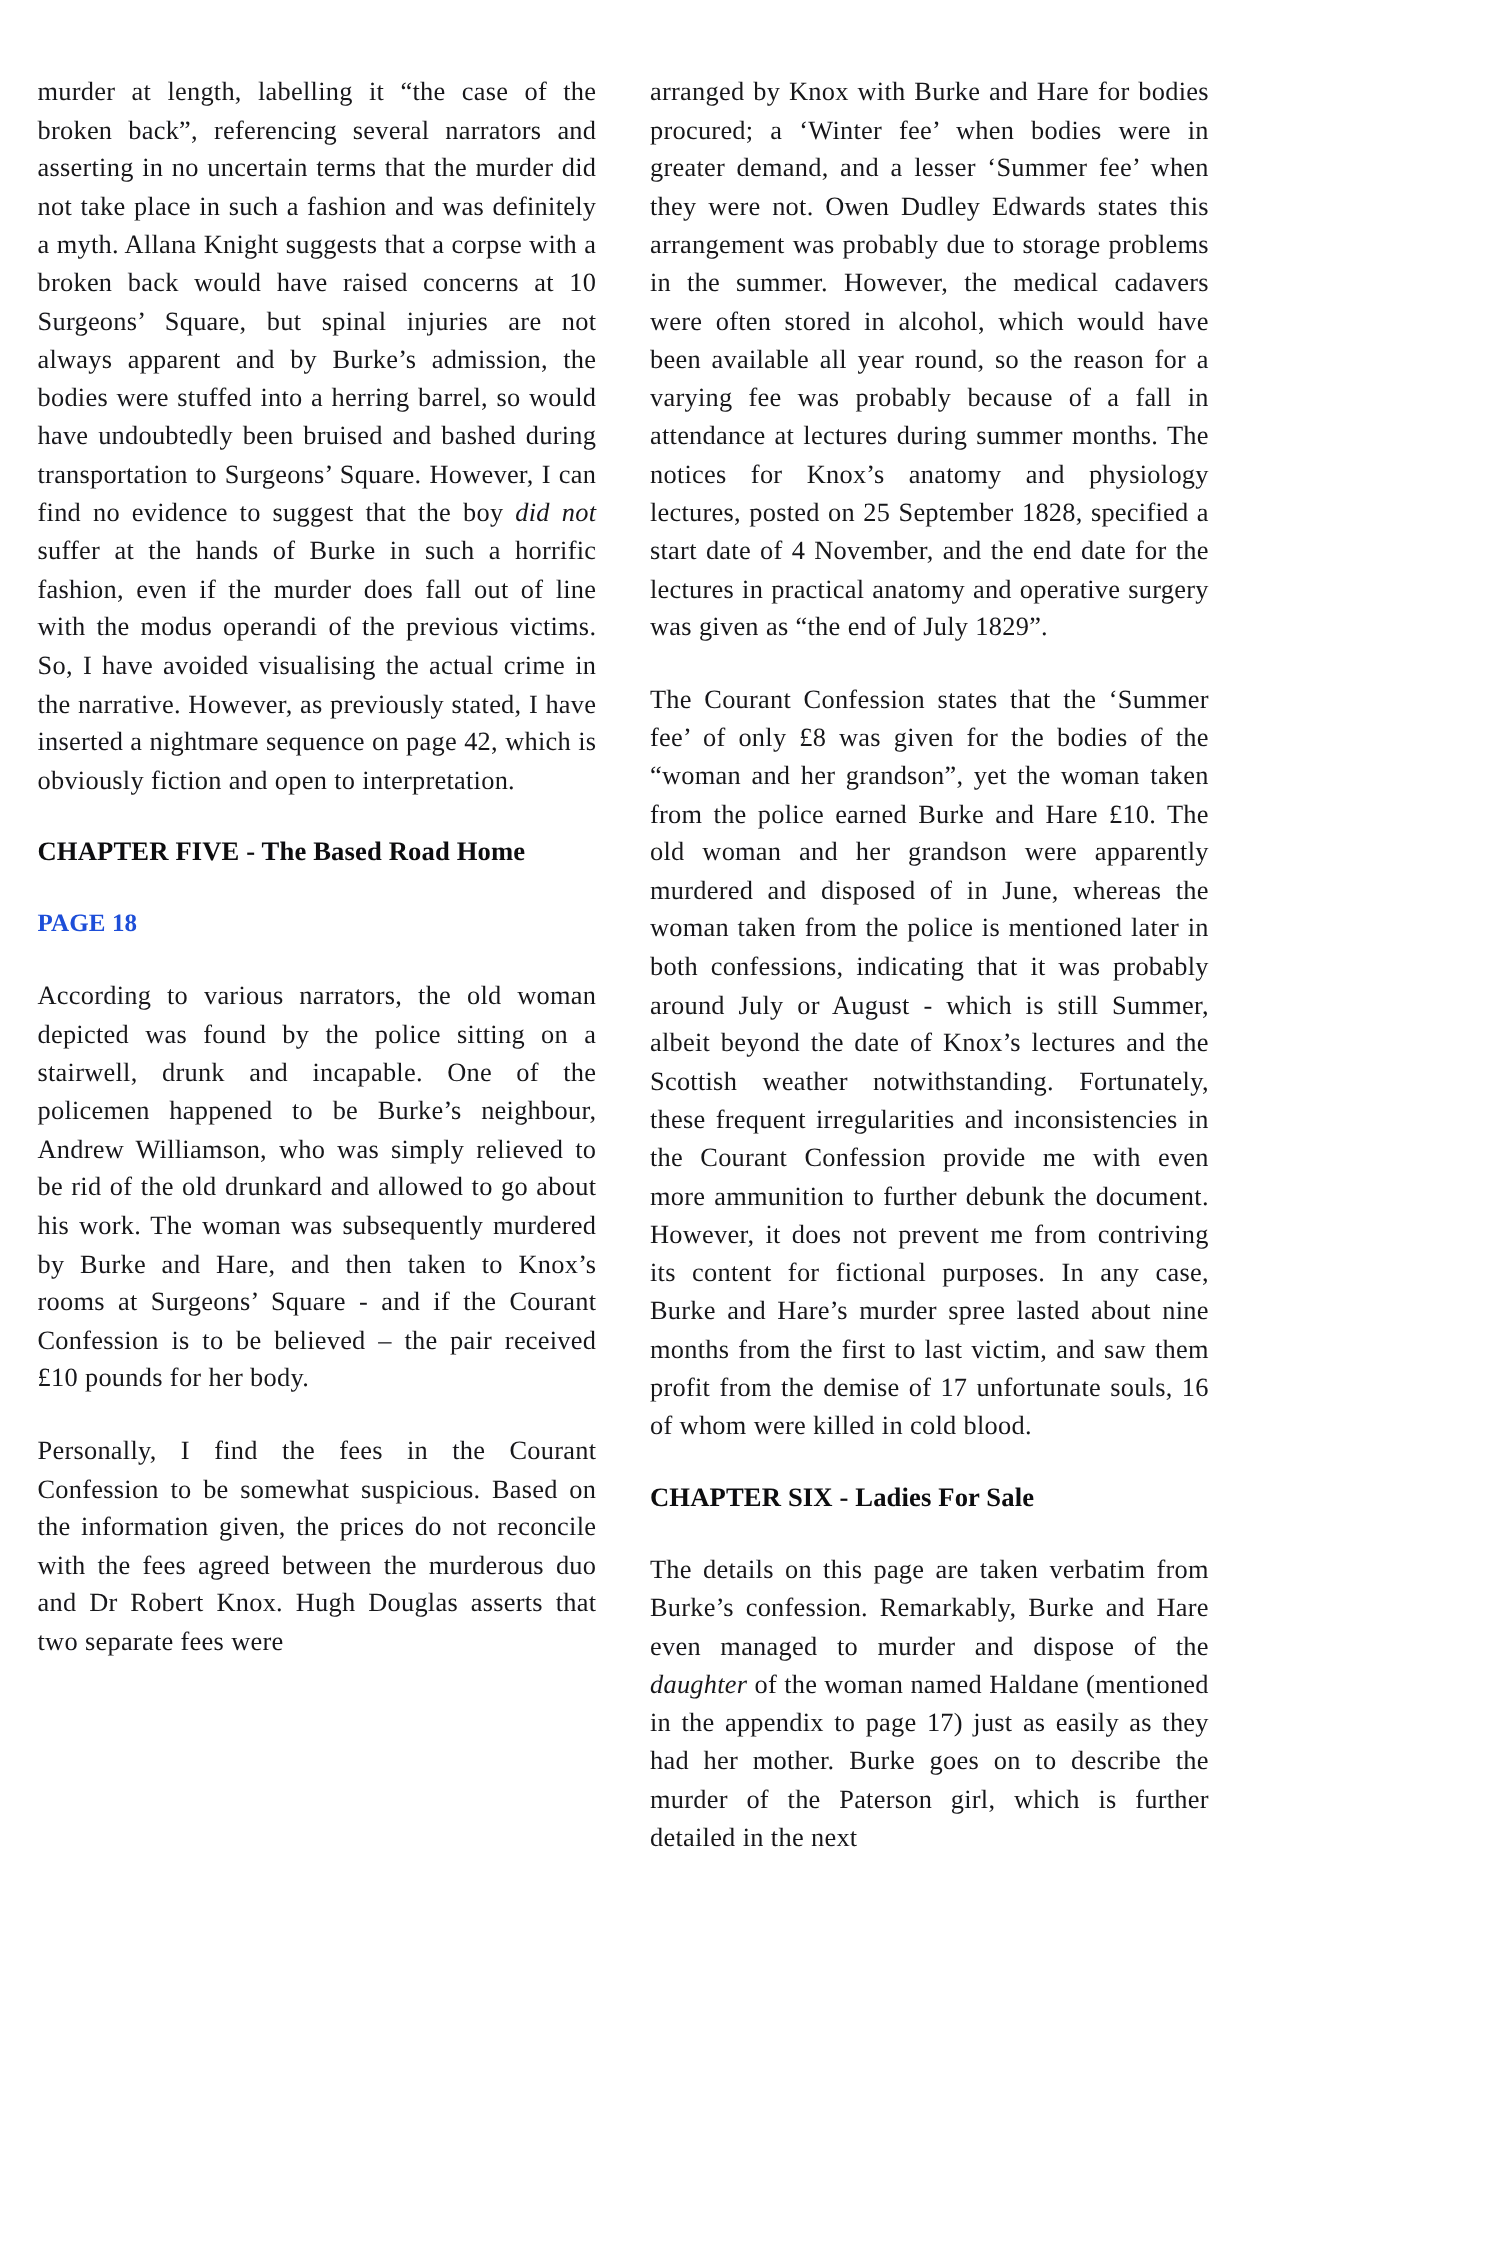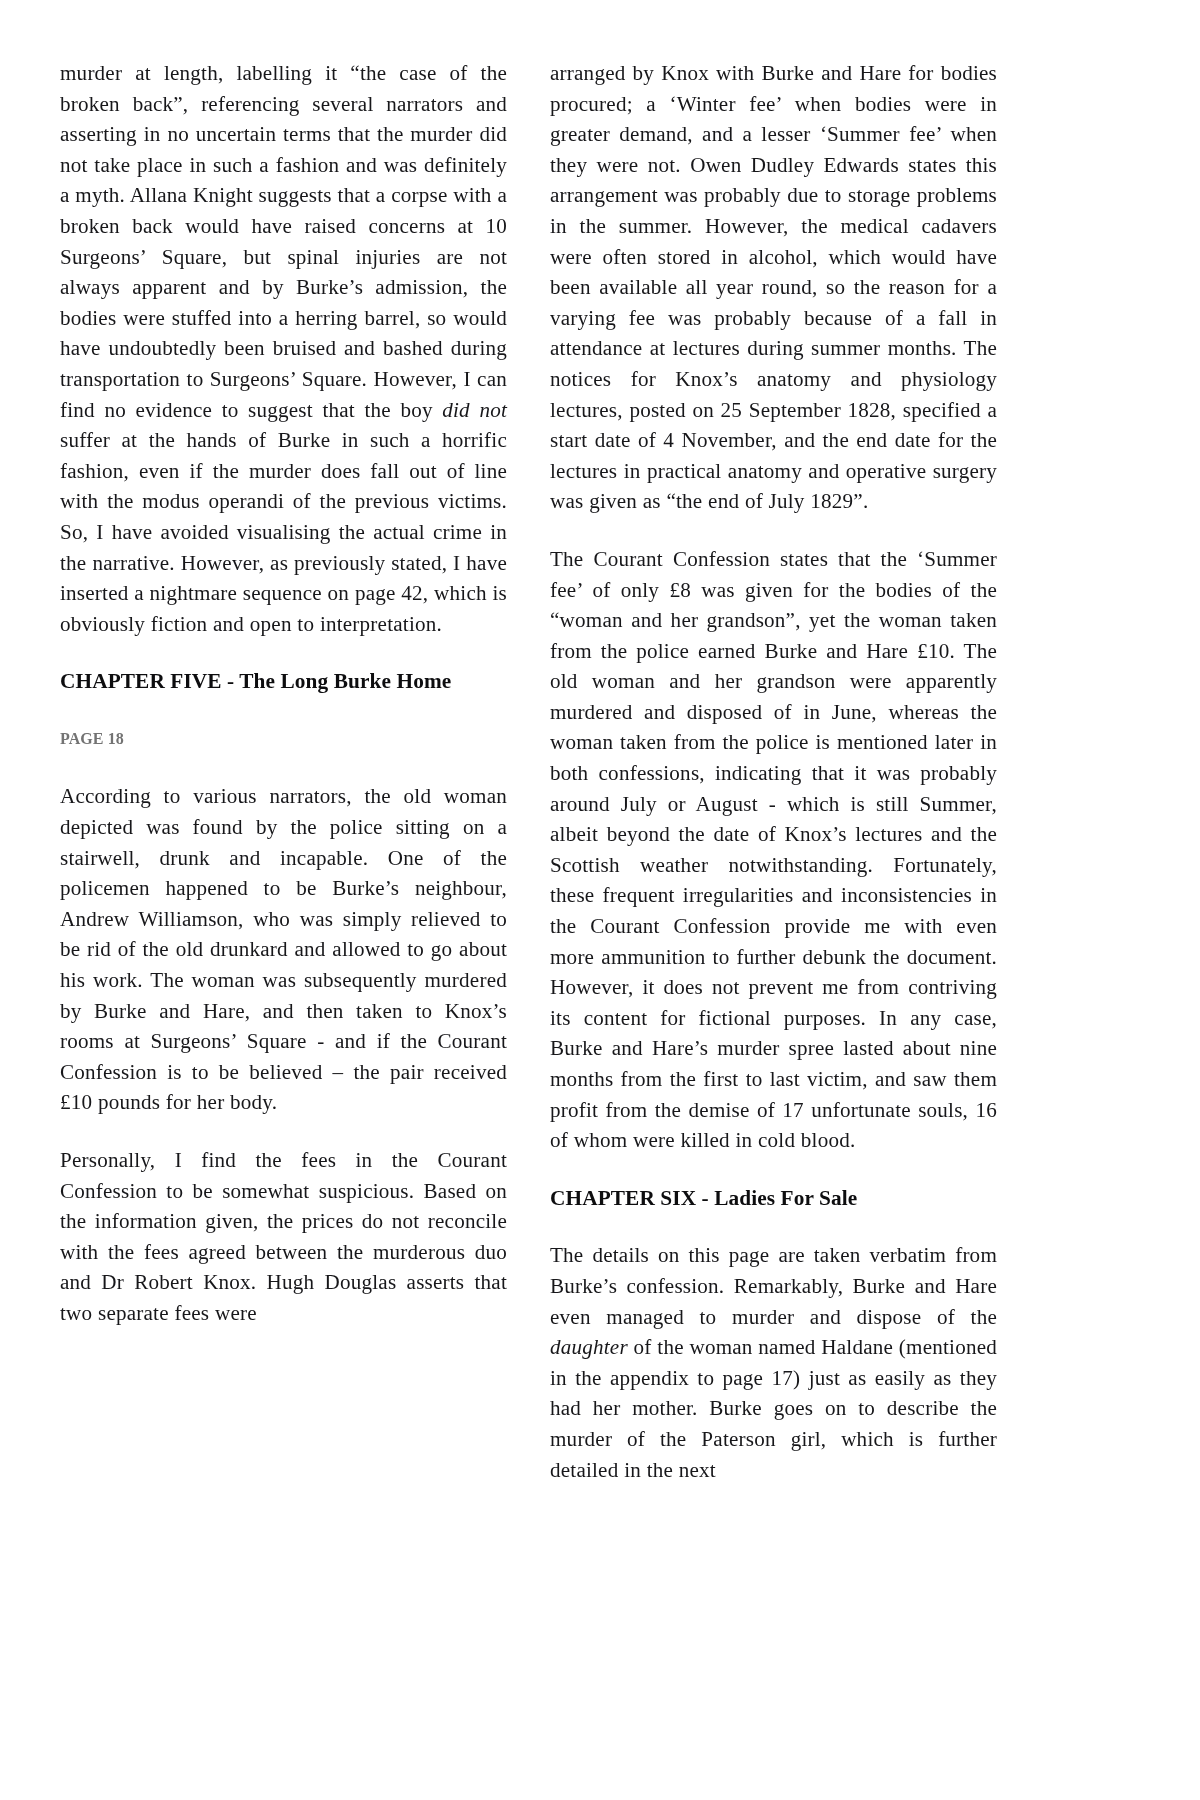--- a/index.html
+++ b/index.html
@@ -16,21 +16,21 @@
     color: #1a1a1a;
     overflow: hidden;
   }
 
   .page {
     position: relative;
     width: 1200px;
     height: 1364px;
     background: #ffffff;
     box-sizing: border-box;
-    padding: 58px 62px 0 60px;
+    padding: 58px 62px 0 30px;
   }
 
   .columns {
     display: flex;
     flex-direction: row;
     gap: 0;
     height: 1700px;
   }
 
   .column {
@@ -66,26 +66,26 @@
     font-size: 21.3px;
     line-height: 30.6px;
     font-weight: bold;
     text-align: left;
     letter-spacing: 0.005em;
     color: #0d0d0f;
   }
 
   h3.subheading {
     margin: 0 0 27px 0;
-    font-size: 16px;
+    font-size: 20px;
     line-height: 30.6px;
     font-weight: bold;
     text-align: left;
     letter-spacing: 0.005em;
-    color: #737373;
+    color: #1d4ed8;
   }
 
   em.italic {
     font-style: italic;
   }
 
   
   .column p.body-text {
     word-spacing: 0.01em;
   }
@@ -93,21 +93,21 @@
 </head>
 <body>
 
 <div class="page">
   <div class="columns">
 
     <div class="column column-left">
 
       <p class="body-text"><span>murder at length, labelling it “the case of the broken back”, referencing several narrators and asserting in no uncertain terms that the murder did not take place in such a fashion and was definitely a myth. Allana Knight suggests that a corpse with a broken back would have raised concerns at 10 Surgeons’ Square, but spinal injuries are not always apparent and by Burke’s admission, the bodies were stuffed into a herring barrel, so would have undoubtedly been bruised and bashed during transportation to Surgeons’ Square. However, I can find no evidence to suggest that the boy </span><em class="italic">did not</em><span> suffer at the hands of Burke in such a horrific fashion, even if the murder does fall out of line with the modus operandi of the previous victims. So, I have avoided visualising the actual crime in the narrative. However, as previously stated, I have inserted a nightmare sequence on page 42, which is obviously fiction and open to interpretation.</span></p>
 
-      <h2 class="heading">CHAPTER FIVE - The Long Burke Home</h2>
+      <h2 class="heading">CHAPTER FIVE - The Based Road Home</h2>
 
       <h3 class="subheading">PAGE 18</h3>
 
 
       <p class="body-text">According to various narrators, the old woman depicted was found by the police sitting on a stairwell, drunk and incapable. One of the policemen happened to be Burke’s neighbour, Andrew Williamson, who was simply relieved to be rid of the old drunkard and allowed to go about his work. The woman was subsequently murdered by Burke and Hare, and then taken to Knox’s rooms at Surgeons’ Square - and if the Courant Confession is to be believed – the pair received £10 pounds for her body.</p>
 
       <p class="body-text">Personally, I find the fees in the Courant Confession to be somewhat suspicious. Based on the information given, the prices do not reconcile with the fees agreed between the murderous duo and Dr Robert Knox. Hugh Douglas asserts that two separate fees were</p>
 
     </div>
 

